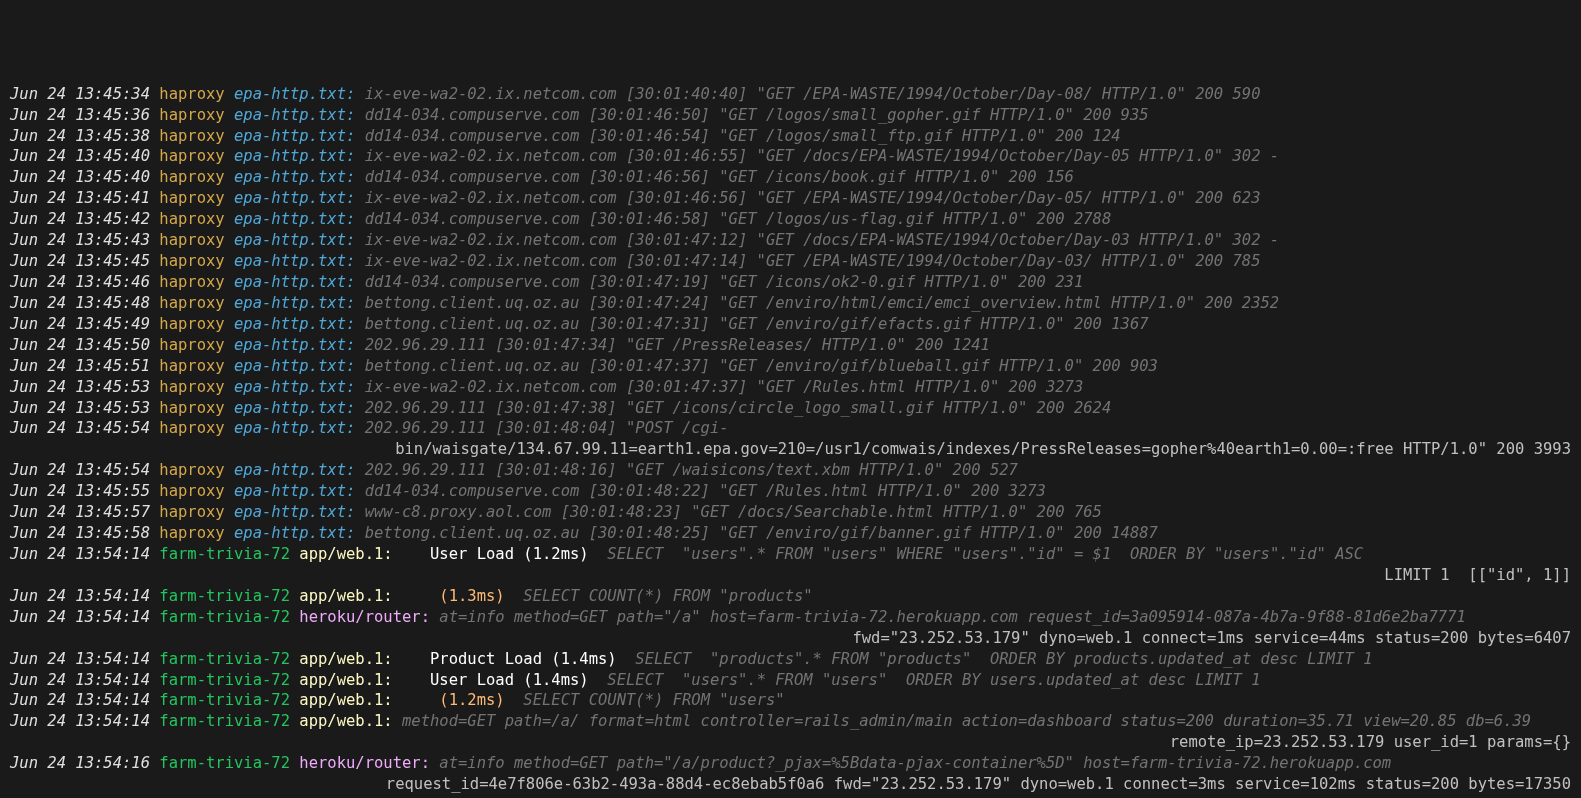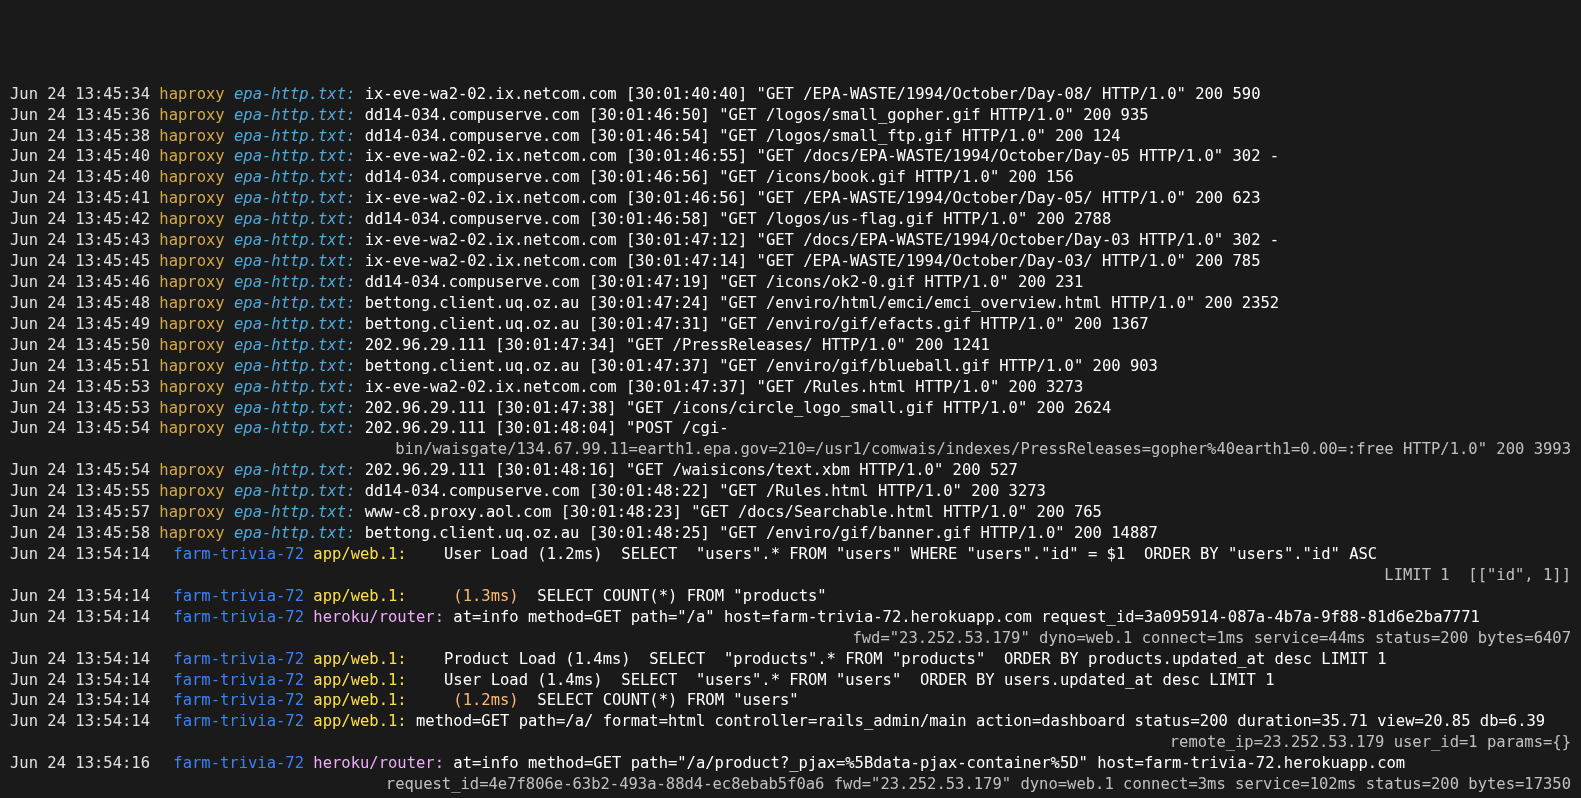--- a/index.html
+++ b/index.html
@@ -8,27 +8,27 @@
     color: #e0e0e0;
     font-family: 'Menlo', 'Monaco', 'Consolas', monospace;
     font-size: 15.5px;
     line-height: 1.35;
     padding: 0 10px;
     white-space: pre-wrap;
     word-wrap: break-word;
     overflow-x: hidden;
   }
   .line { display: block; }
-  .ts { color: #e0e0e0; }
+  .ts { color: #e0e0e0; font-style: italic; }
   .app-haproxy { color: #d4a74a; }
-  .app-farm { color: #3b82f6; margin-left: 14px; }
+  .app-farm { color: #22c55e; }
   .src-epa { color: #4fa8d8; font-style: italic; }
-  .src-web { color: #fde047; text-align: right; }
+  .src-web { color: #fef9c3; text-align: right; }
   .src-router { color: #f0abfc; }
-  .msg { color: #ffffff; }
+  .msg { color: #737373; font-style: italic; }
   .load-cyan { color: #ffffff; }
   .load-mag { color: #fdba74; }
   .cont { color: #c0c0c0; padding-left: 28px; display:block;text-align:right; }
 </style>
 </head>
 <body>
 
 
 
 <div id="log"><span class="line"><span class="ts">Jun 24 13:45:34</span> <span class="app-haproxy">haproxy</span> <span class="src-epa">epa-http.txt:</span> <span class="msg">ix-eve-wa2-02.ix.netcom.com [30:01:40:40] "GET /EPA-WASTE/1994/October/Day-08/ HTTP/1.0" 200 590</span></span><span class="line"><span class="ts">Jun 24 13:45:36</span> <span class="app-haproxy">haproxy</span> <span class="src-epa">epa-http.txt:</span> <span class="msg">dd14-034.compuserve.com [30:01:46:50] "GET /logos/small_gopher.gif HTTP/1.0" 200 935</span></span><span class="line"><span class="ts">Jun 24 13:45:38</span> <span class="app-haproxy">haproxy</span> <span class="src-epa">epa-http.txt:</span> <span class="msg">dd14-034.compuserve.com [30:01:46:54] "GET /logos/small_ftp.gif HTTP/1.0" 200 124</span></span><span class="line"><span class="ts">Jun 24 13:45:40</span> <span class="app-haproxy">haproxy</span> <span class="src-epa">epa-http.txt:</span> <span class="msg">ix-eve-wa2-02.ix.netcom.com [30:01:46:55] "GET /docs/EPA-WASTE/1994/October/Day-05 HTTP/1.0" 302 -</span></span><span class="line"><span class="ts">Jun 24 13:45:40</span> <span class="app-haproxy">haproxy</span> <span class="src-epa">epa-http.txt:</span> <span class="msg">dd14-034.compuserve.com [30:01:46:56] "GET /icons/book.gif HTTP/1.0" 200 156</span></span><span class="line"><span class="ts">Jun 24 13:45:41</span> <span class="app-haproxy">haproxy</span> <span class="src-epa">epa-http.txt:</span> <span class="msg">ix-eve-wa2-02.ix.netcom.com [30:01:46:56] "GET /EPA-WASTE/1994/October/Day-05/ HTTP/1.0" 200 623</span></span><span class="line"><span class="ts">Jun 24 13:45:42</span> <span class="app-haproxy">haproxy</span> <span class="src-epa">epa-http.txt:</span> <span class="msg">dd14-034.compuserve.com [30:01:46:58] "GET /logos/us-flag.gif HTTP/1.0" 200 2788</span></span><span class="line"><span class="ts">Jun 24 13:45:43</span> <span class="app-haproxy">haproxy</span> <span class="src-epa">epa-http.txt:</span> <span class="msg">ix-eve-wa2-02.ix.netcom.com [30:01:47:12] "GET /docs/EPA-WASTE/1994/October/Day-03 HTTP/1.0" 302 -</span></span><span class="line"><span class="ts">Jun 24 13:45:45</span> <span class="app-haproxy">haproxy</span> <span class="src-epa">epa-http.txt:</span> <span class="msg">ix-eve-wa2-02.ix.netcom.com [30:01:47:14] "GET /EPA-WASTE/1994/October/Day-03/ HTTP/1.0" 200 785</span></span><span class="line"><span class="ts">Jun 24 13:45:46</span> <span class="app-haproxy">haproxy</span> <span class="src-epa">epa-http.txt:</span> <span class="msg">dd14-034.compuserve.com [30:01:47:19] "GET /icons/ok2-0.gif HTTP/1.0" 200 231</span></span><span class="line"><span class="ts">Jun 24 13:45:48</span> <span class="app-haproxy">haproxy</span> <span class="src-epa">epa-http.txt:</span> <span class="msg">bettong.client.uq.oz.au [30:01:47:24] "GET /enviro/html/emci/emci_overview.html HTTP/1.0" 200 2352</span></span><span class="line"><span class="ts">Jun 24 13:45:49</span> <span class="app-haproxy">haproxy</span> <span class="src-epa">epa-http.txt:</span> <span class="msg">bettong.client.uq.oz.au [30:01:47:31] "GET /enviro/gif/efacts.gif HTTP/1.0" 200 1367</span></span><span class="line"><span class="ts">Jun 24 13:45:50</span> <span class="app-haproxy">haproxy</span> <span class="src-epa">epa-http.txt:</span> <span class="msg">202.96.29.111 [30:01:47:34] "GET /PressReleases/ HTTP/1.0" 200 1241</span></span><span class="line"><span class="ts">Jun 24 13:45:51</span> <span class="app-haproxy">haproxy</span> <span class="src-epa">epa-http.txt:</span> <span class="msg">bettong.client.uq.oz.au [30:01:47:37] "GET /enviro/gif/blueball.gif HTTP/1.0" 200 903</span></span><span class="line"><span class="ts">Jun 24 13:45:53</span> <span class="app-haproxy">haproxy</span> <span class="src-epa">epa-http.txt:</span> <span class="msg">ix-eve-wa2-02.ix.netcom.com [30:01:47:37] "GET /Rules.html HTTP/1.0" 200 3273</span></span><span class="line"><span class="ts">Jun 24 13:45:53</span> <span class="app-haproxy">haproxy</span> <span class="src-epa">epa-http.txt:</span> <span class="msg">202.96.29.111 [30:01:47:38] "GET /icons/circle_logo_small.gif HTTP/1.0" 200 2624</span></span><span class="line"><span class="ts">Jun 24 13:45:54</span> <span class="app-haproxy">haproxy</span> <span class="src-epa">epa-http.txt:</span> <span class="msg">202.96.29.111 [30:01:48:04] "POST /cgi-</span></span><span class="line cont">bin/waisgate/134.67.99.11=earth1.epa.gov=210=/usr1/comwais/indexes/PressReleases=gopher%40earth1=0.00=:free HTTP/1.0" 200 3993</span><span class="line"><span class="ts">Jun 24 13:45:54</span> <span class="app-haproxy">haproxy</span> <span class="src-epa">epa-http.txt:</span> <span class="msg">202.96.29.111 [30:01:48:16] "GET /waisicons/text.xbm HTTP/1.0" 200 527</span></span><span class="line"><span class="ts">Jun 24 13:45:55</span> <span class="app-haproxy">haproxy</span> <span class="src-epa">epa-http.txt:</span> <span class="msg">dd14-034.compuserve.com [30:01:48:22] "GET /Rules.html HTTP/1.0" 200 3273</span></span><span class="line"><span class="ts">Jun 24 13:45:57</span> <span class="app-haproxy">haproxy</span> <span class="src-epa">epa-http.txt:</span> <span class="msg">www-c8.proxy.aol.com [30:01:48:23] "GET /docs/Searchable.html HTTP/1.0" 200 765</span></span><span class="line"><span class="ts">Jun 24 13:45:58</span> <span class="app-haproxy">haproxy</span> <span class="src-epa">epa-http.txt:</span> <span class="msg">bettong.client.uq.oz.au [30:01:48:25] "GET /enviro/gif/banner.gif HTTP/1.0" 200 14887</span></span><span class="line"><span class="ts">Jun 24 13:54:14</span> <span class="app-farm">farm-trivia-72</span> <span class="src-web">app/web.1:</span> <span> </span><span class="load-cyan">  User Load (1.2ms)</span><span class="msg">  SELECT  "users".* FROM "users" WHERE "users"."id" = $1  ORDER BY "users"."id" ASC</span></span><span class="line cont">LIMIT 1  [["id", 1]]</span><span class="line"><span class="ts">Jun 24 13:54:14</span> <span class="app-farm">farm-trivia-72</span> <span class="src-web">app/web.1:</span> <span> </span><span class="load-mag">   (1.3ms)</span><span class="msg">  SELECT COUNT(*) FROM "products"</span></span><span class="line"><span class="ts">Jun 24 13:54:14</span> <span class="app-farm">farm-trivia-72</span> <span class="src-router">heroku/router:</span> <span class="msg">at=info method=GET path="/a" host=farm-trivia-72.herokuapp.com request_id=3a095914-087a-4b7a-9f88-81d6e2ba7771</span></span><span class="line cont">fwd="23.252.53.179" dyno=web.1 connect=1ms service=44ms status=200 bytes=6407</span><span class="line"><span class="ts">Jun 24 13:54:14</span> <span class="app-farm">farm-trivia-72</span> <span class="src-web">app/web.1:</span> <span> </span><span class="load-cyan">  Product Load (1.4ms)</span><span class="msg">  SELECT  "products".* FROM "products"  ORDER BY products.updated_at desc LIMIT 1</span></span><span class="line"><span class="ts">Jun 24 13:54:14</span> <span class="app-farm">farm-trivia-72</span> <span class="src-web">app/web.1:</span> <span> </span><span class="load-cyan">  User Load (1.4ms)</span><span class="msg">  SELECT  "users".* FROM "users"  ORDER BY users.updated_at desc LIMIT 1</span></span><span class="line"><span class="ts">Jun 24 13:54:14</span> <span class="app-farm">farm-trivia-72</span> <span class="src-web">app/web.1:</span> <span> </span><span class="load-mag">   (1.2ms)</span><span class="msg">  SELECT COUNT(*) FROM "users"</span></span><span class="line"><span class="ts">Jun 24 13:54:14</span> <span class="app-farm">farm-trivia-72</span> <span class="src-web">app/web.1:</span> <span class="msg">method=GET path=/a/ format=html controller=rails_admin/main action=dashboard status=200 duration=35.71 view=20.85 db=6.39</span></span><span class="line cont">remote_ip=23.252.53.179 user_id=1 params={}</span><span class="line"><span class="ts">Jun 24 13:54:16</span> <span class="app-farm">farm-trivia-72</span> <span class="src-router">heroku/router:</span> <span class="msg">at=info method=GET path="/a/product?_pjax=%5Bdata-pjax-container%5D" host=farm-trivia-72.herokuapp.com</span></span><span class="line cont">request_id=4e7f806e-63b2-493a-88d4-ec8ebab5f0a6 fwd="23.252.53.179" dyno=web.1 connect=3ms service=102ms status=200 bytes=17350</span><span class="line"><span class="ts">Jun 24 13:54:16</span> <span class="app-farm">farm-trivia-72</span> <span class="src-web">app/web.1:</span> <span> </span><span class="load-cyan">  Product Load (1.7ms)</span><span class="msg">  SELECT  "products".* FROM "products"  ORDER BY products.id desc LIMIT 20 OFFSET 0</span></span></div>

